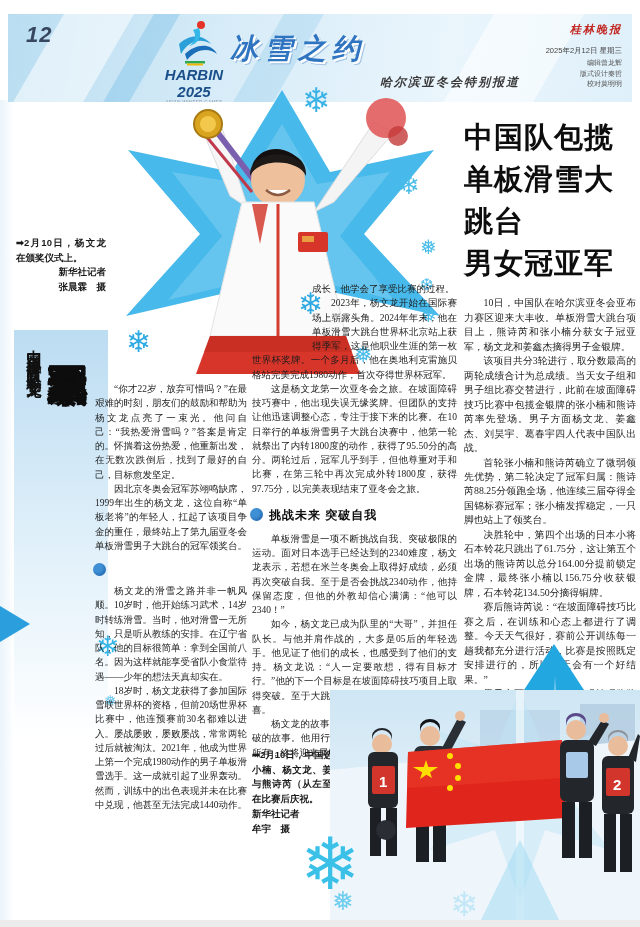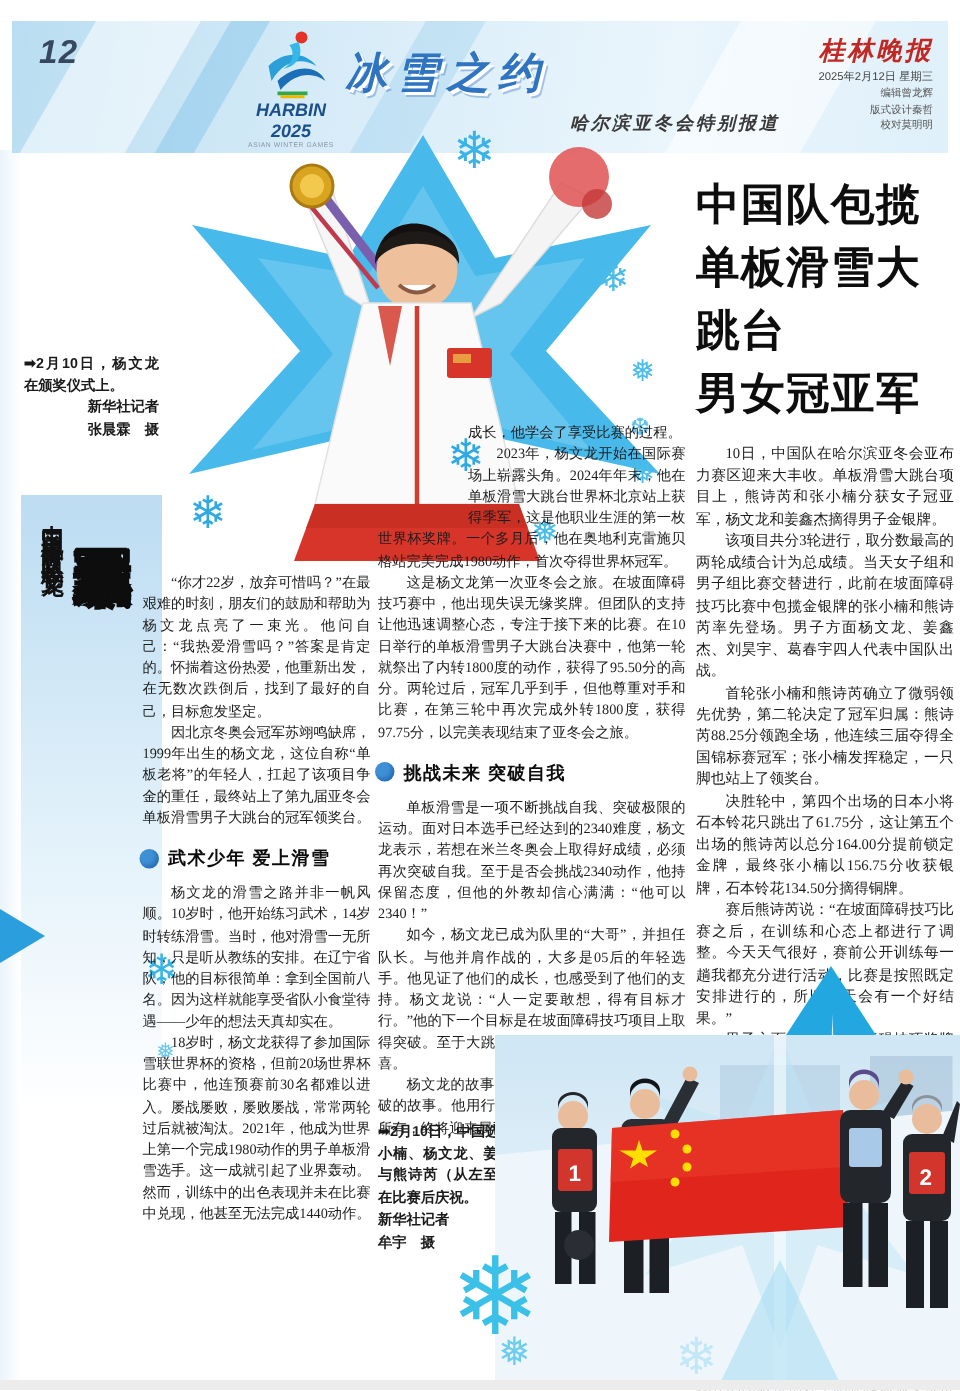--- a/index.html
+++ b/index.html
@@ -15,27 +15,27 @@
     background:linear-gradient(100deg,#b9ddf1 0%,#d7ecf8 35%,#eaf5fc 70%,#dff0fa 100%); }
   .hdr-shape { position:absolute; background:rgba(255,255,255,.55); transform:skewX(-30deg); }
   .hdr-shape.s1 { left:30px; top:-10px; width:70px; height:110px; }
   .hdr-shape.s2 { left:250px; top:-10px; width:40px; height:110px; background:rgba(120,190,230,.25); }
   .hdr-shape.s3 { left:460px; top:-10px; width:90px; height:110px; }
   .hdr-shape.s4 { left:120px; top:-10px; width:26px; height:110px; background:rgba(90,175,225,.3); }
   .page-num { position:absolute; left:18px; top:8px; font-size:22px; font-weight:bold; color:#37475f;
     font-style:italic; letter-spacing:1px; }
   .logo { position:absolute; left:148px; top:6px; width:76px; text-align:center; }
   .logo svg { display:block; margin:0 auto; }
-  .logo-title { font-size:12px; font-weight:bold; font-style:italic; color:#1b4f8a; letter-spacing:0; }
+  .logo-title { font-size:15px; font-weight:bold; font-style:italic; color:#1b4f8a; letter-spacing:0; }
   .logo-sub { font-size:4.5px; color:#8a97a5; letter-spacing:.4px; }
   .masthead { position:absolute; left:222px; top:16px; font-size:28px; font-weight:bold; font-style:italic;
     color:#2f74c0; letter-spacing:6px; text-shadow:2px 2px 0 #ffffff, 3px 3px 0 rgba(43,107,181,.35); }
   .masthead-sub { position:absolute; left:372px; top:60px; font-size:12px; font-weight:bold; font-style:italic;
     color:#3a3a3a; letter-spacing:2px; }
-  .paper-name { position:absolute; right:10px; top:8px; font-size:17px; font-weight:bold; color:#c22823;
+  .paper-name { position:absolute; right:10px; top:8px; font-size:11px; font-weight:bold; color:#c22823;
     font-family:"Liberation Serif", serif; font-style:italic; letter-spacing:2px; }
   .date-line { position:absolute; right:10px; top:32px; font-size:7.5px; color:#444; }
   .staff { position:absolute; right:10px; top:44px; text-align:right; font-size:7px; color:#555; line-height:1.5; }
 
   
   .head-bg { position:absolute; left:14px; top:330px; width:94px; height:410px;
     background:linear-gradient(to bottom,#bcdcf2 0%,#e2f1fa 55%,rgba(255,255,255,0) 100%); }
   .v-kicker { position:absolute; left:24px; top:338px; writing-mode:vertical-rl; text-orientation:upright;
     font-size:15px; font-weight:bold; color:#111; letter-spacing:3px; }
   .v-headline { position:absolute; left:48px; top:334px; writing-mode:vertical-rl; text-orientation:upright;
@@ -169,21 +169,20 @@
 
   <div class="tri-left"></div>
   <div class="flake" style="left:96px; top:630px; font-size:28px;">❄</div>
   <div class="flake" style="left:104px; top:692px; font-size:15px; color:#6cc8ee;">❅</div>
 
   <div class="col col1">
     <p>“你才22岁，放弃可惜吗？”在最艰难的时刻，朋友们的鼓励和帮助为杨文龙点亮了一束光。他问自己：“我热爱滑雪吗？”答案是肯定的。怀揣着这份热爱，他重新出发，在无数次跌倒后，找到了最好的自己，目标愈发坚定。</p>
     <p>因北京冬奥会冠军苏翊鸣缺席，1999年出生的杨文龙，这位自称“单板老将”的年轻人，扛起了该项目争金的重任，最终站上了第九届亚冬会单板滑雪男子大跳台的冠军领奖台。</p>
     <div class="sec-head">
       <span class="sec-bullet"></span>
-      <span class="sec-title">武术少年 爱上滑雪</span>
     </div>
     <p>杨文龙的滑雪之路并非一帆风顺。10岁时，他开始练习武术，14岁时转练滑雪。当时，他对滑雪一无所知，只是听从教练的安排。在辽宁省队，他的目标很简单：拿到全国前八名。因为这样就能享受省队小食堂待遇——少年的想法天真却实在。</p>
     <p>18岁时，杨文龙获得了参加国际雪联世界杯的资格，但前20场世界杯比赛中，他连预赛前30名都难以进入。屡战屡败，屡败屡战，常常两轮过后就被淘汰。2021年，他成为世界上第一个完成1980动作的男子单板滑雪选手。这一成就引起了业界轰动。然而，训练中的出色表现并未在比赛中兑现，他甚至无法完成1440动作。</p>
 
   </div>
 
   <div class="col col2">
     <div class="wrap-spacer"></div>
     <p style="text-indent:0;">成长，他学会了享受比赛的过程。</p>
     <p>2023年，杨文龙开始在国际赛场上崭露头角。2024年年末，他在单板滑雪大跳台世界杯北京站上获得季军，这是他职业生涯的第一枚世界杯奖牌。一个多月后，他在奥地利克雷施贝格站完美完成1980动作，首次夺得世界杯冠军。</p>

